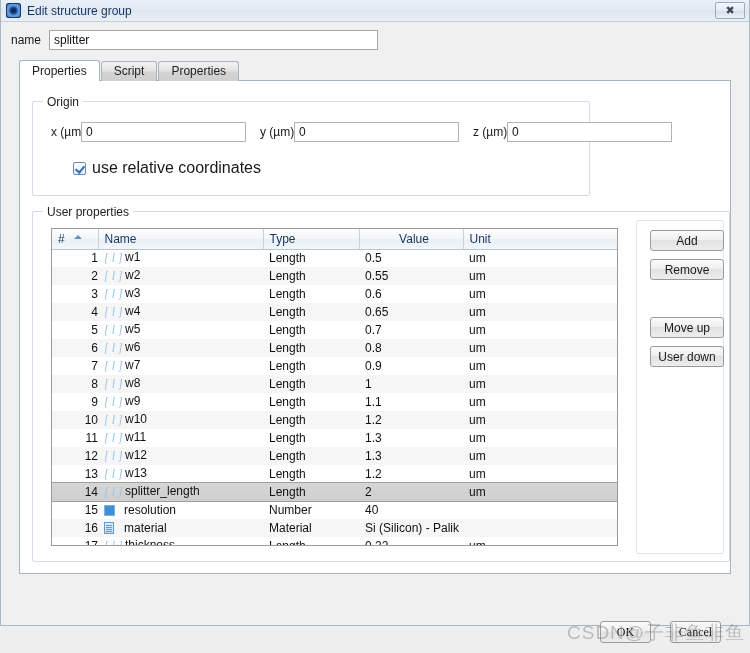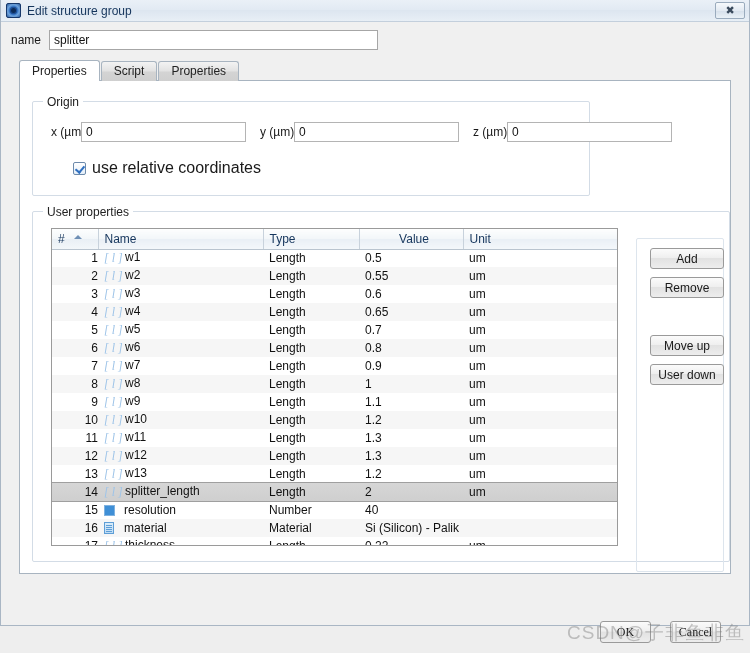--- a/index.html
+++ b/index.html
@@ -300,21 +300,20 @@
     background: #5e9ed6;
   }
 
   
   .side-panel {
     position: absolute;
     left: 603px; top: 8px;
     width: 88px; height: 334px;
     border: 1px solid #dde5ed;
     border-radius: 2px;
-    margin-top: 18px;
   }
   .btn {
     font-family: "Liberation Sans", sans-serif;
     font-size: 12px;
     color: #1a1a1a;
     border: 1px solid #9a9a9a;
     border-radius: 3px;
     background: linear-gradient(to bottom, #fbfbfb 0%, #efefef 46%, #e2e2e2 50%, #ededed 100%);
     cursor: pointer;
     padding: 0;

